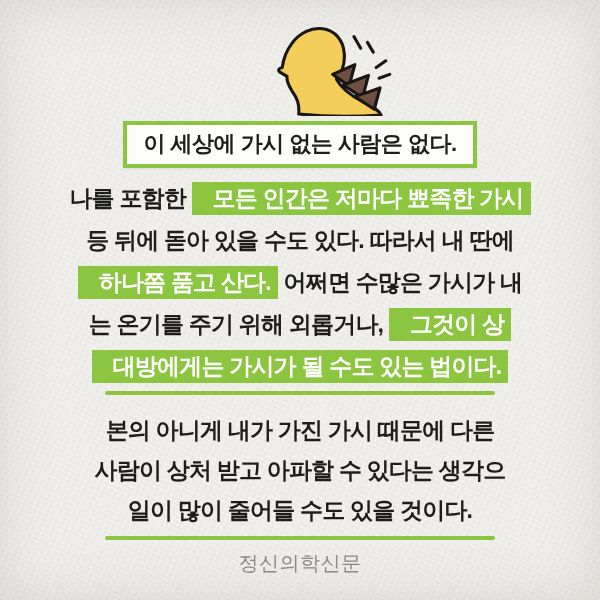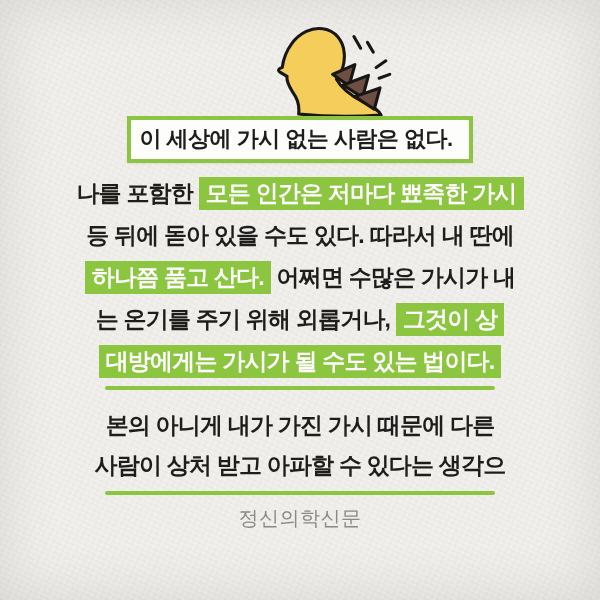--- a/index.html
+++ b/index.html
@@ -31,23 +31,24 @@
   }
   .illustration-wrap {
     margin-top: 24px;
     height: 92px;
     display: flex;
     justify-content: center;
     width: 100%;
     padding-left: 40px; 
   }
   .title-box {
+    margin-top: 5px;
     border: 4px solid var(--green);
     background: #fdfdfc;
-    padding: 4px 16px 5px 8px;
+    padding: 4px 16px 5px 16px;
     font-size: 22px;
     font-weight: 800;
     color: var(--ink);
     letter-spacing: -0.5px;
     box-shadow: 0 1px 2px rgba(0,0,0,0.08);
   }
   .body-text {
     margin-top: 9px;
     width: 540px;
     text-align: center;
@@ -58,21 +59,21 @@
     font-size: 23px;
     font-weight: 700;
     color: var(--ink);
     letter-spacing: -0.8px;
     white-space: nowrap;
   }
   .paragraph-2 .text-line { height: 40px; line-height: 40px; }
   .hl {
     background: var(--green);
     color: var(--hl-text);
-    padding: 3px 7px 4px 7px;
+    padding: 3px 7px 4px 21px;
   }
   .divider {
     width: 390px;
     height: 4px;
     border-radius: 2px;
     background: var(--green);
     flex-shrink: 0;
   }
   .divider-1 { margin-top: 4px; margin-bottom: 6px; }
   .divider-2 { margin-top: 6px; }
@@ -127,19 +128,20 @@
       <div class="text-line"><span class="hl">하나쯤 품고 산다.</span><span class="plain"> 어쩌면 수많은 가시가 내</span></div>
       <div class="text-line"><span class="plain">는 온기를 주기 위해 외롭거나, </span><span class="hl">그것이 상</span></div>
       <div class="text-line"><span class="hl">대방에게는 가시가 될 수도 있는 법이다.</span></div>
     </div>
 
   <div class="divider divider-1"></div>
 
   <div class="body-text paragraph-2">
       <div class="text-line"><span class="plain">본의 아니게 내가 가진 가시 때문에 다른</span></div>
       <div class="text-line"><span class="plain">사람이 상처 받고 아파할 수 있다는 생각으</span></div>
+      <div class="text-line"><span class="plain">일이 많이 줄어들 수도 있을 것이다.</span></div>
     </div>
 
   <div class="divider divider-2"></div>
 
   <div class="footer-text">정신의학신문</div>
 
 </div>
 
 </body></html>

